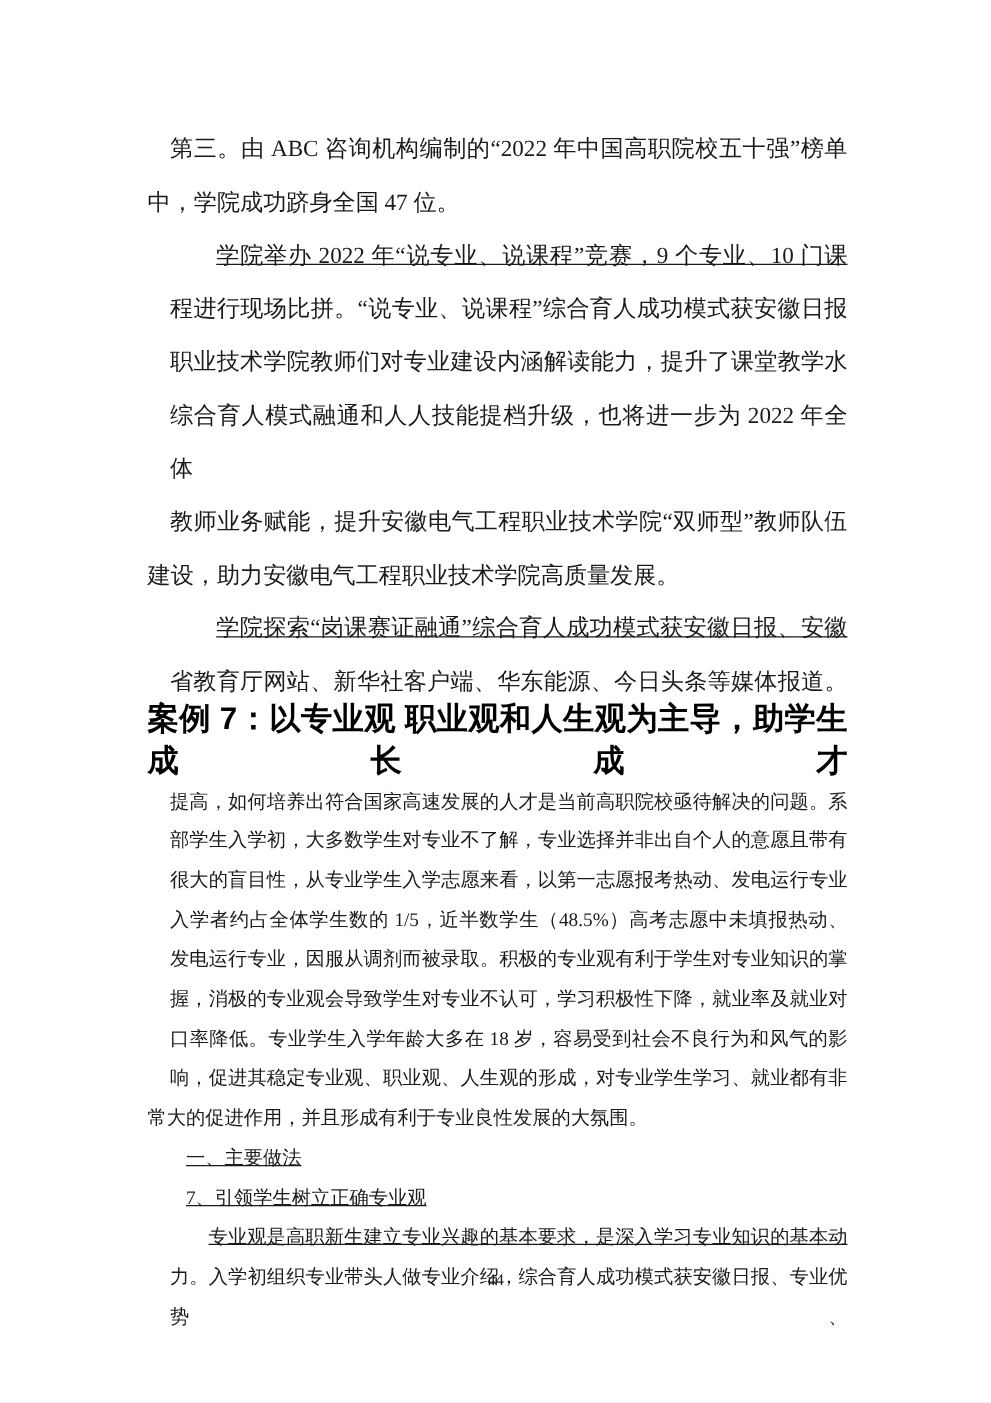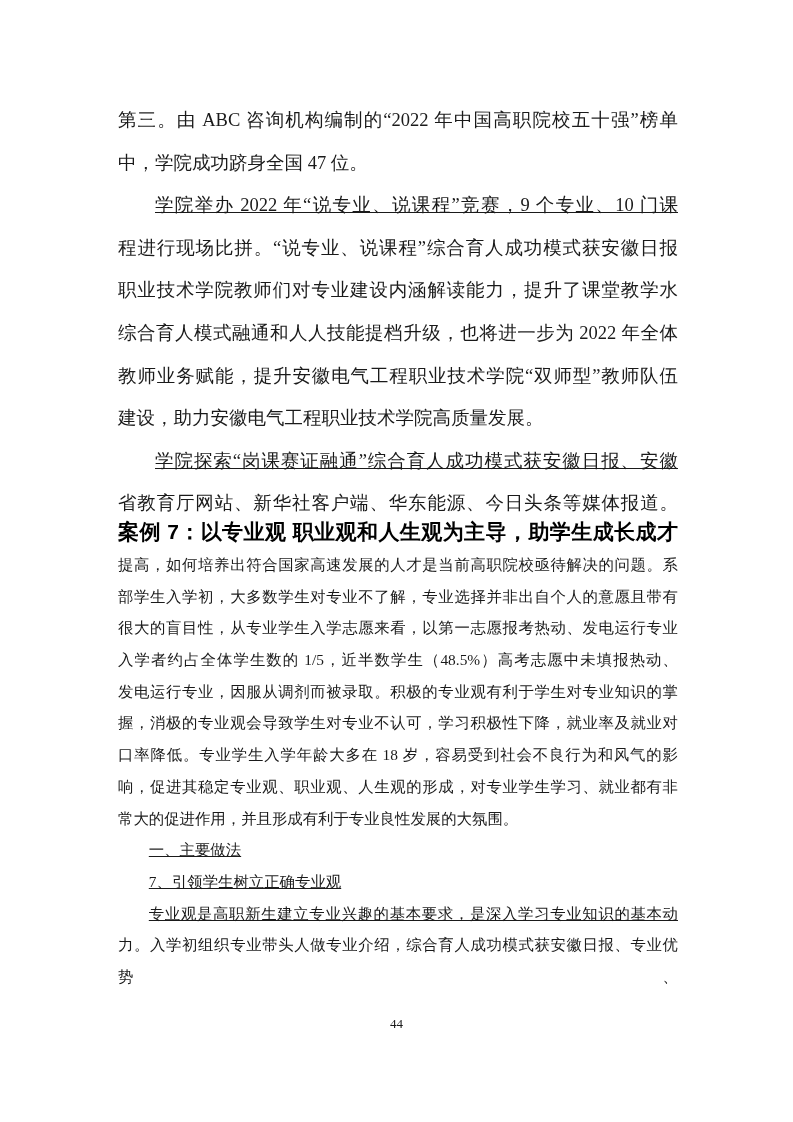--- a/index.html
+++ b/index.html
@@ -22,39 +22,40 @@
     left: 118px;
     top: 99px;
     width: 560px;
   }
   .line {
     text-align: justify;
     text-justify: inter-ideograph;
   }
   .line.fill {
     text-align-last: justify;
+    margin-left: 18px;
   }
   .line.indent {
     text-indent: 2em;
     text-decoration: underline;
   }
   .sec-large .line {
     font-size: 18.5px;
     line-height: 42.6px;
   }
   .sec-small .line {
     font-size: 15.4px;
     line-height: 31.7px;
   }
   .case-heading {
     margin: -10px 0 0 0;
     font-family: "Liberation Sans", "DejaVu Sans", sans-serif;
     font-weight: bold;
     color: #000000;
-    font-size: 21px;
+    font-size: 25px;
     line-height: 34px;
     text-align: justify;
     text-align-last: justify;
     text-justify: inter-ideograph;
   }
   .page-number {
     position: absolute;
     left: 0;
     top: 1016px;
     width: 100%;

